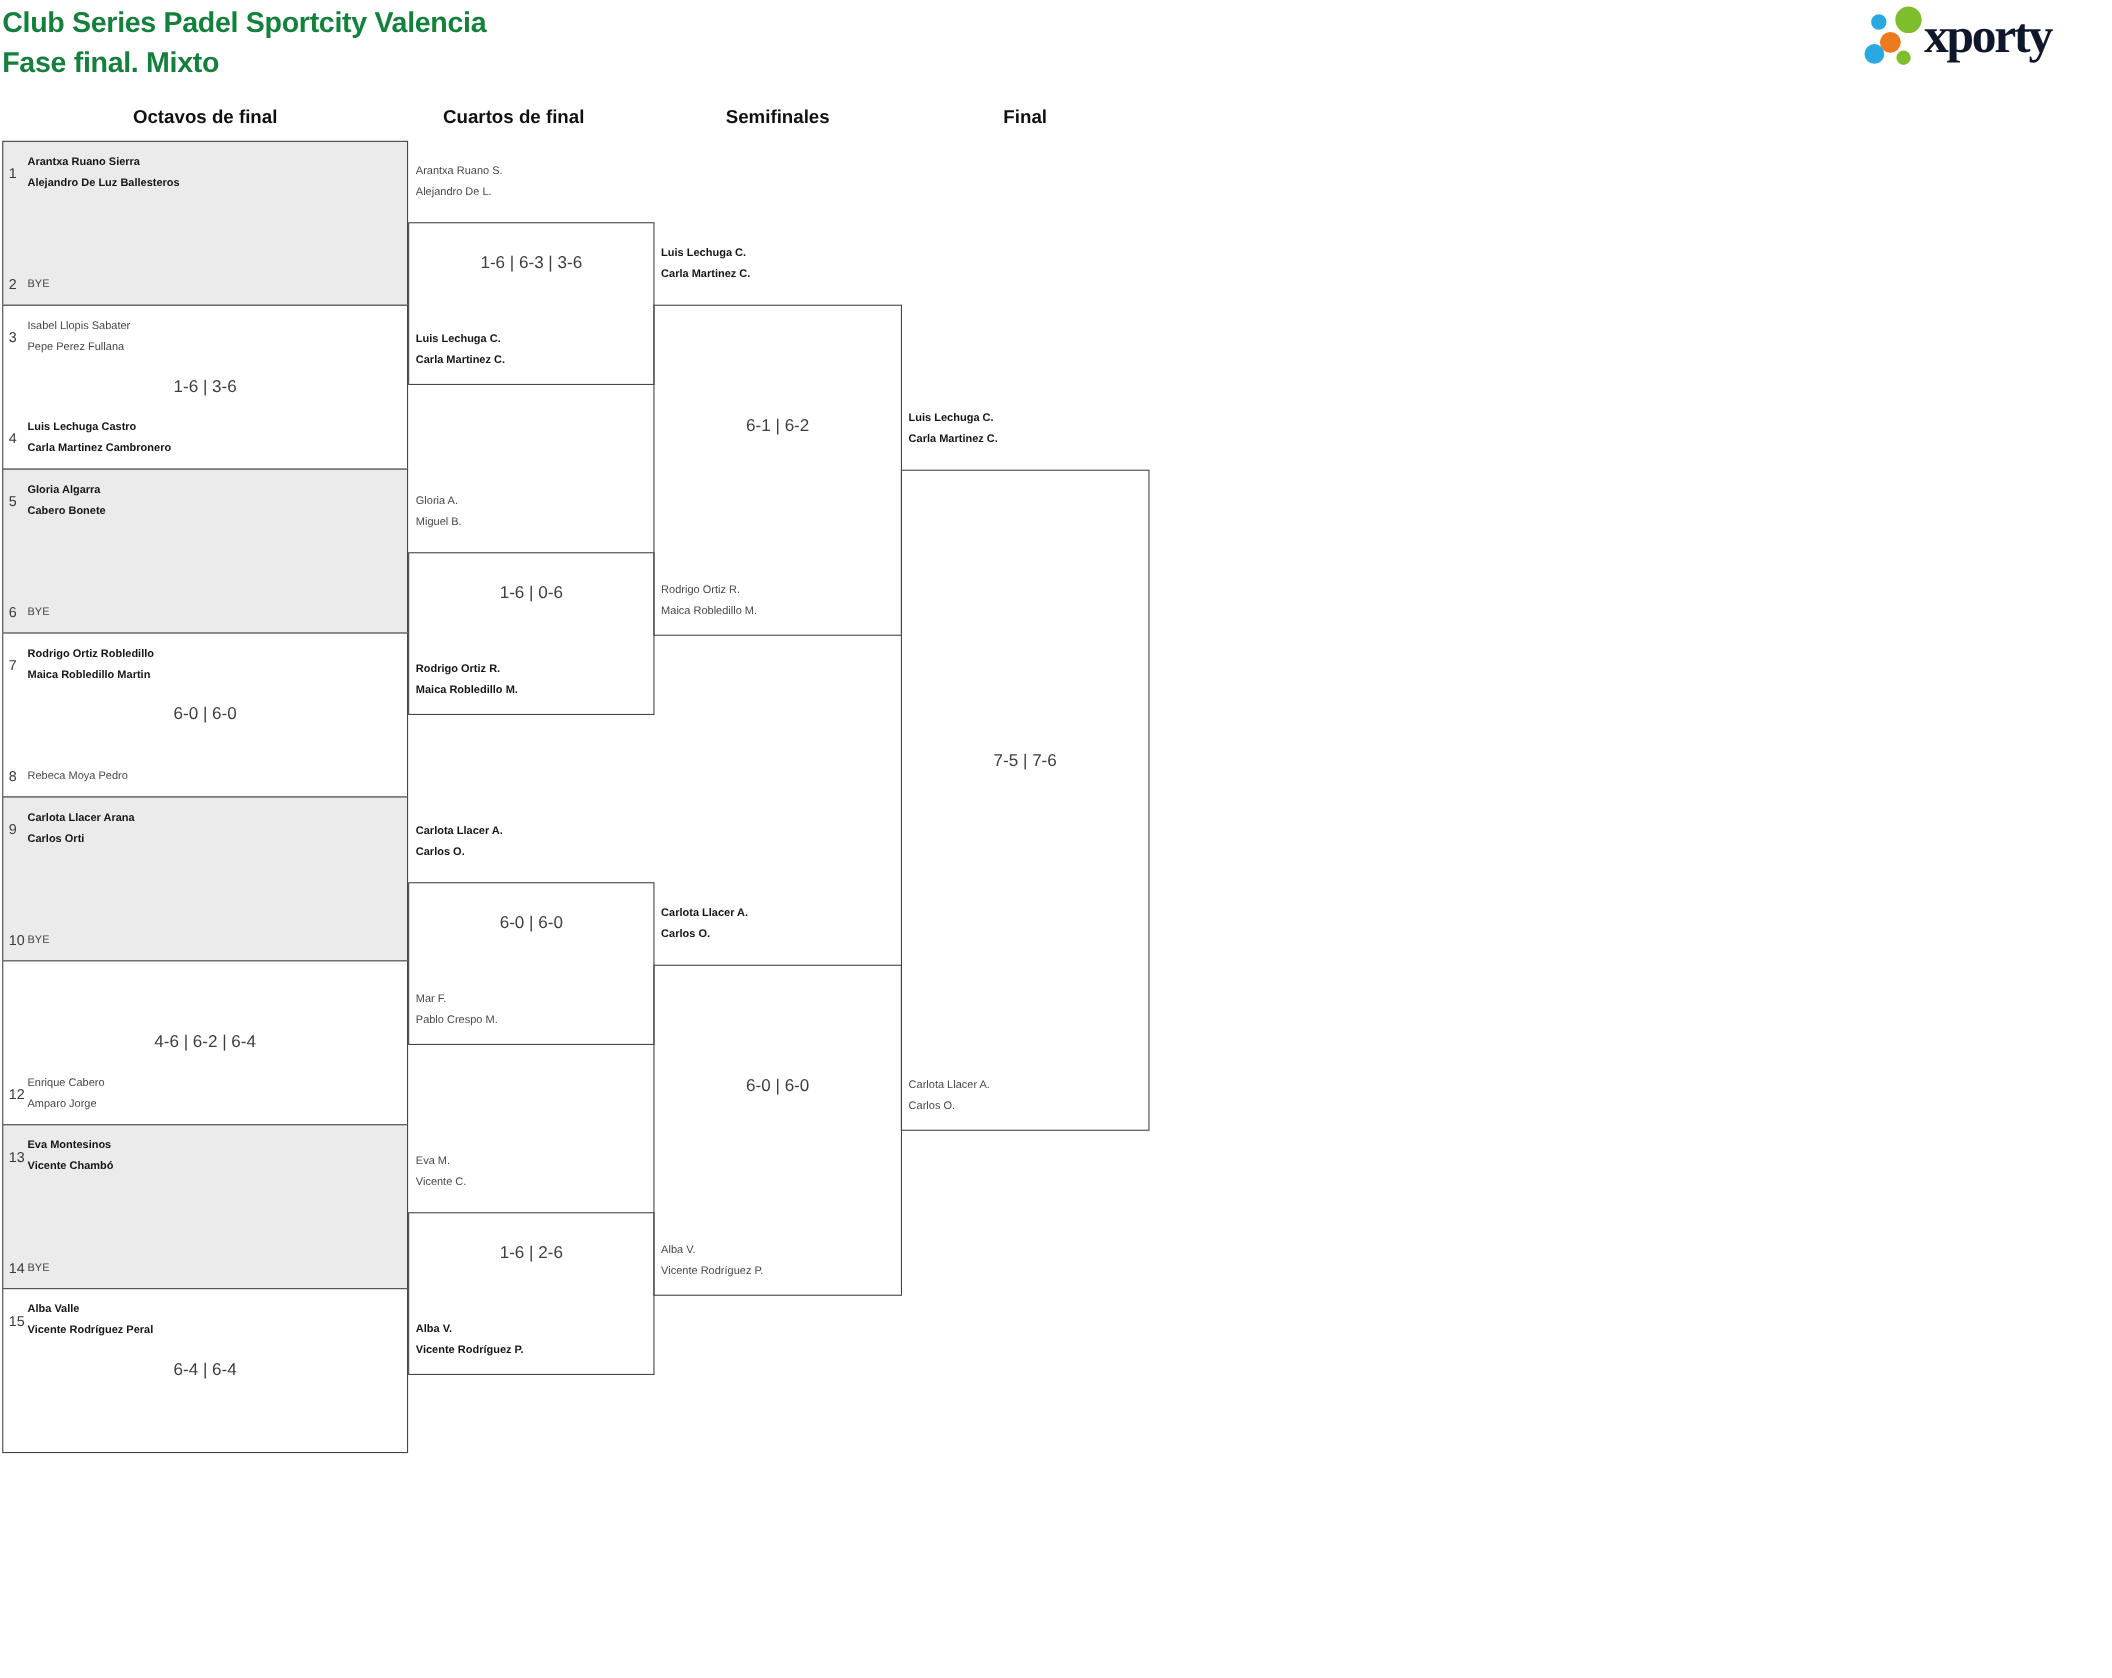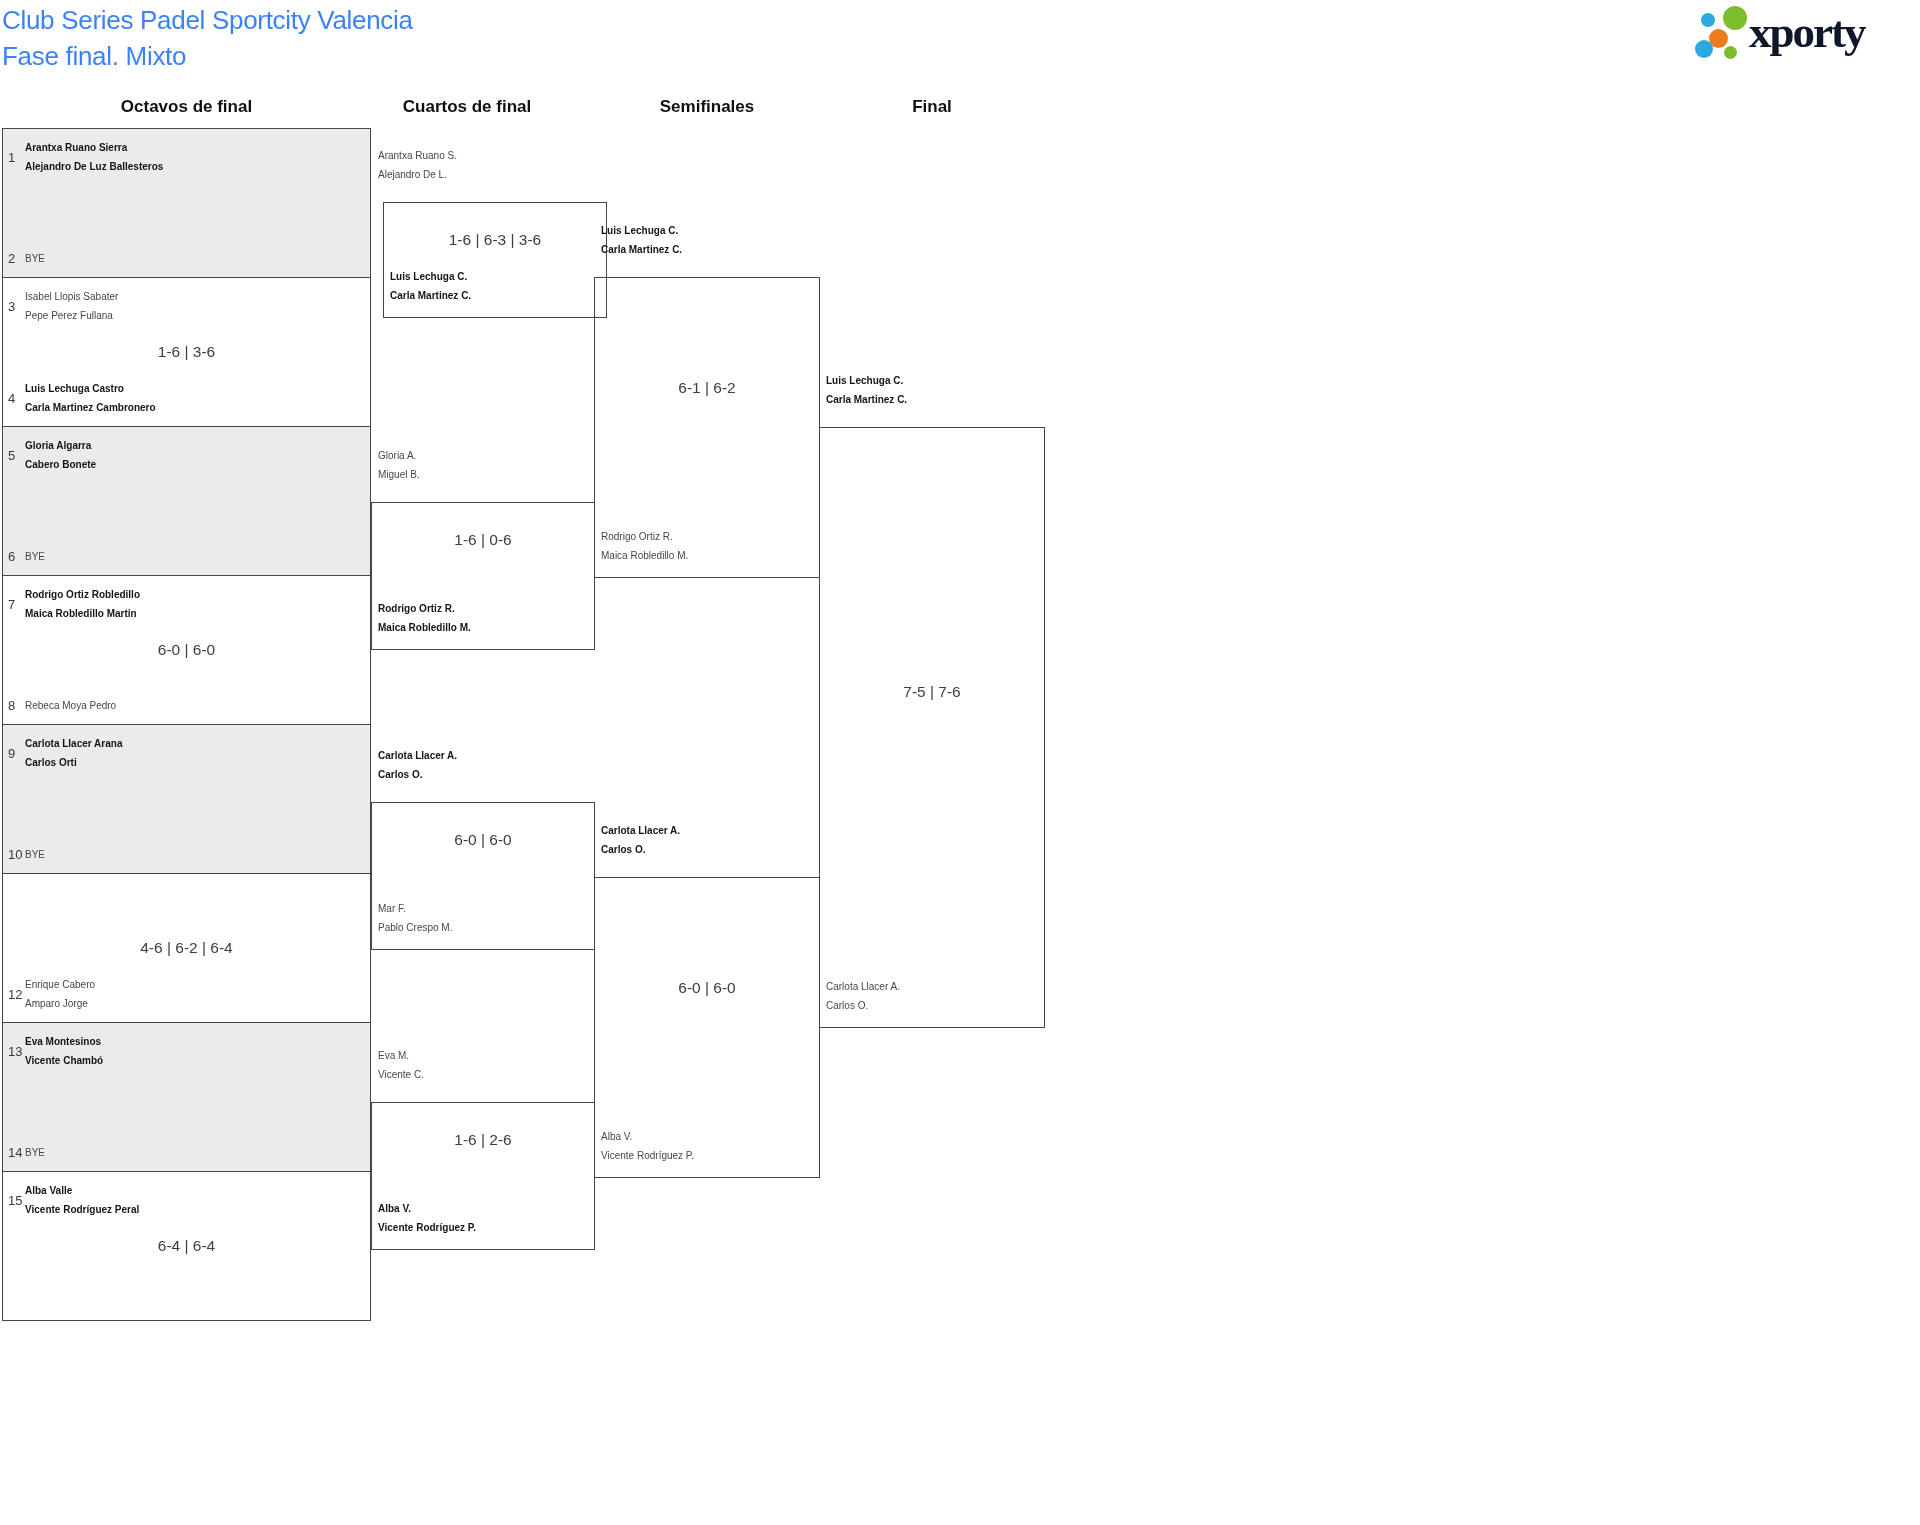--- a/index.html
+++ b/index.html
@@ -2,21 +2,21 @@
 <html><head>
 <meta charset="utf-8">
 <style>
   html,body{margin:0;padding:0;background:#fff;}
   body{width:1920px;height:1525px;position:relative;overflow:hidden;
        font-family:"Liberation Sans",sans-serif;color:#222;}
   .stage{position:absolute;inset:0;}
 
   
   .title{position:absolute;left:2px;top:2px;font-size:26px;line-height:36px;
-         font-weight:400;color:#3b82f6;letter-spacing:-0.3px;}
+         font-weight:700;color:#15803d;letter-spacing:-0.3px;}
   .round-header{position:absolute;top:97px;text-align:center;font-size:17px;
          font-weight:700;color:#101010;}
   .rh-oct{left:2px;width:369px;}
   .rh-cua{left:355px;width:224px;}
   .rh-sem{left:594px;width:226px;}
   .rh-fin{left:819px;width:226px;}
 
   
   .logo{position:absolute;left:1690px;top:0;width:230px;height:70px;}
   .dot{position:absolute;border-radius:50%;}
@@ -201,21 +201,21 @@
           <span>Vicente Rodríguez Peral</span>
         </span>
     </div>
     <div class="score">6-4 | 6-4</div>
   </div>
 
   <div class="float names" style="left:378px;top:146px">
       <span>Arantxa Ruano S.</span>
       <span>Alejandro De L.</span>
     </div>
-  <div class="rbox" style="left:383px;top:202px;width:224px;height:116px">
+  <div class="rbox" style="left:371px;top:202px;width:224px;height:148px">
     <div class="rscore rs-qf">1-6 | 6-3 | 3-6</div>
     <div class="inbox names bold">
         <span>Luis Lechuga C.</span>
         <span>Carla Martinez C.</span>
       </div>
   </div>
 
   <div class="float names" style="left:378px;top:446px">
       <span>Gloria A.</span>
       <span>Miguel B.</span>

